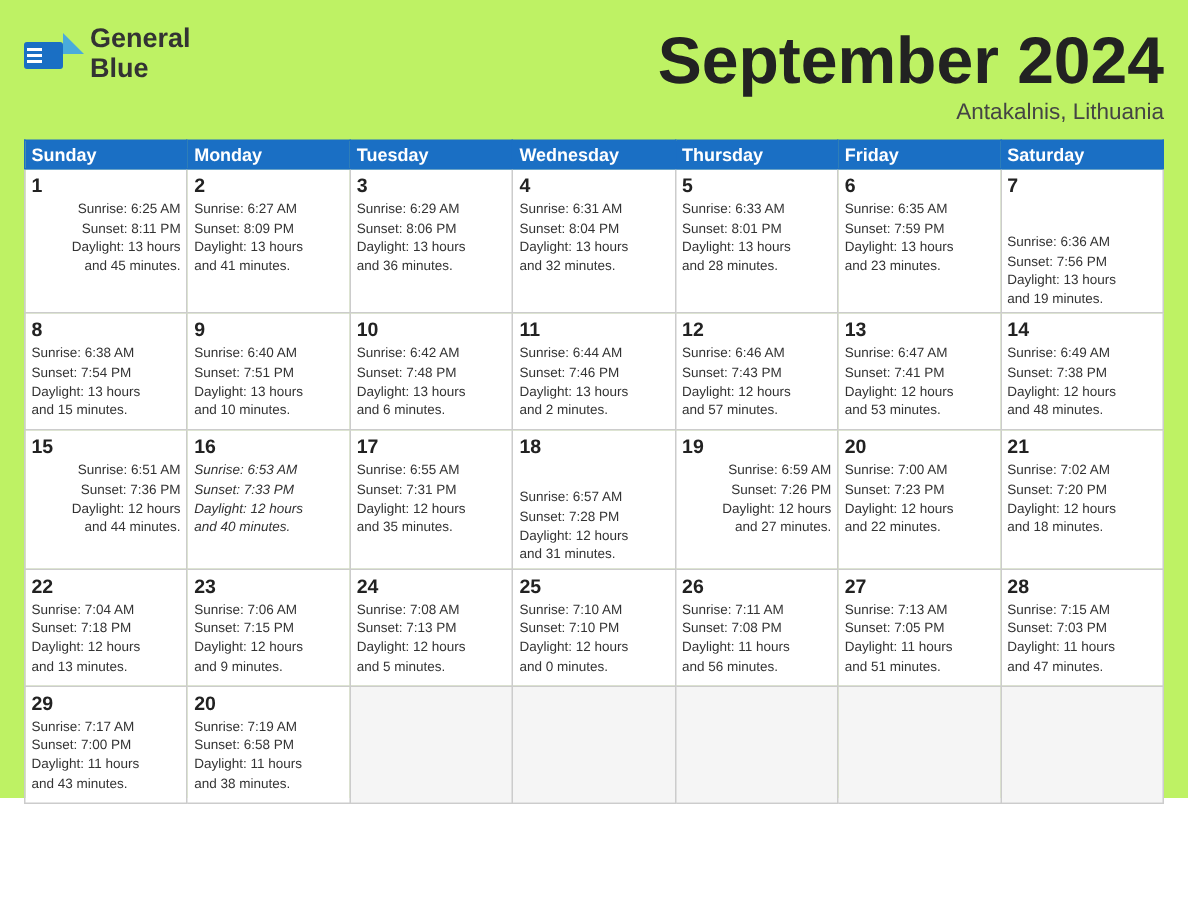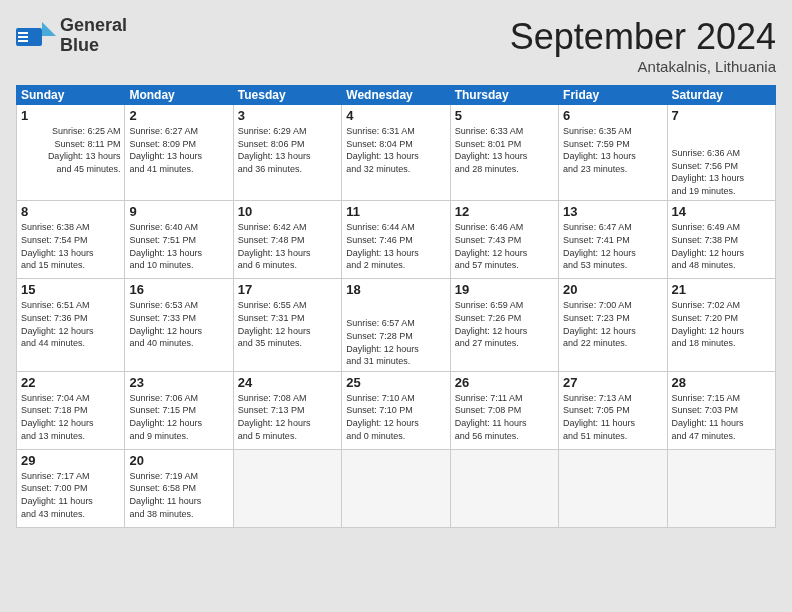--- a/index.html
+++ b/index.html
@@ -5,23 +5,23 @@
     * { margin: 0; padding: 0; box-sizing: border-box; }
     body {
       font-family: Arial, sans-serif;
       background: #fff;
       width: 792px;
       height: 612px;
       overflow: hidden;
     }
     .page {
       width: 792px;
-      height: 612px;
+      height: 532px;
       padding: 16px;
-      background: #e5e5e5;
+      background: #bef264;
     }
     .header {
       display: flex;
       justify-content: space-between;
       align-items: flex-start;
       margin-bottom: 10px;
     }
     .logo {
       display: flex;
       align-items: center;
@@ -35,22 +35,22 @@
     .logo-icon {
       width: 40px;
       height: 36px;
       margin-right: 4px;
       position: relative;
     }
     .title-block {
       text-align: right;
     }
     .month-title {
-      font-size: 36px;
-      font-weight: normal;
+      font-size: 44px;
+      font-weight: bold;
       color: #222;
     }
     .location {
       font-size: 15px;
       color: #444;
     }
     table {
       width: 100%;
       border-collapse: collapse;
       table-layout: fixed;
@@ -225,49 +225,49 @@
             <span class="day-num">14</span>
             <div class="day-info" style="white-space: pre-line;">Sunrise: 6:49 AM
 Sunset: 7:38 PM
 Daylight: 12 hours
 and 48 minutes.</div>
           </td>
         </tr>
         <tr>
           <td>
             <span class="day-num">15</span>
-            <div class="day-info" style="white-space: pre-line;">Sunrise: 6:51 AM
+            <div class="day-info" style="white-space: pre-line; text-align: right;">Sunrise: 6:51 AM
 Sunset: 7:36 PM
 Daylight: 12 hours
 and 44 minutes.</div>
           </td>
           <td>
             <span class="day-num">16</span>
-            <div class="day-info" style="white-space: pre-line;">Sunrise: 6:53 AM
+            <div class="day-info" style="white-space: pre-line; font-style: italic;">Sunrise: 6:53 AM
 Sunset: 7:33 PM
 Daylight: 12 hours
 and 40 minutes.</div>
           </td>
           <td>
             <span class="day-num">17</span>
             <div class="day-info" style="white-space: pre-line;">Sunrise: 6:55 AM
 Sunset: 7:31 PM
 Daylight: 12 hours
 and 35 minutes.</div>
           </td>
           <td>
             <span class="day-num">18</span>
             <div class="day-info" style="white-space: pre-line; margin-top: 20px;">Sunrise: 6:57 AM
 Sunset: 7:28 PM
 Daylight: 12 hours
 and 31 minutes.</div>
           </td>
           <td>
             <span class="day-num">19</span>
-            <div class="day-info" style="white-space: pre-line;">Sunrise: 6:59 AM
+            <div class="day-info" style="white-space: pre-line; text-align: right;">Sunrise: 6:59 AM
 Sunset: 7:26 PM
 Daylight: 12 hours
 and 27 minutes.</div>
           </td>
           <td>
             <span class="day-num">20</span>
             <div class="day-info" style="white-space: pre-line;">Sunrise: 7:00 AM
 Sunset: 7:23 PM
 Daylight: 12 hours
 and 22 minutes.</div>

